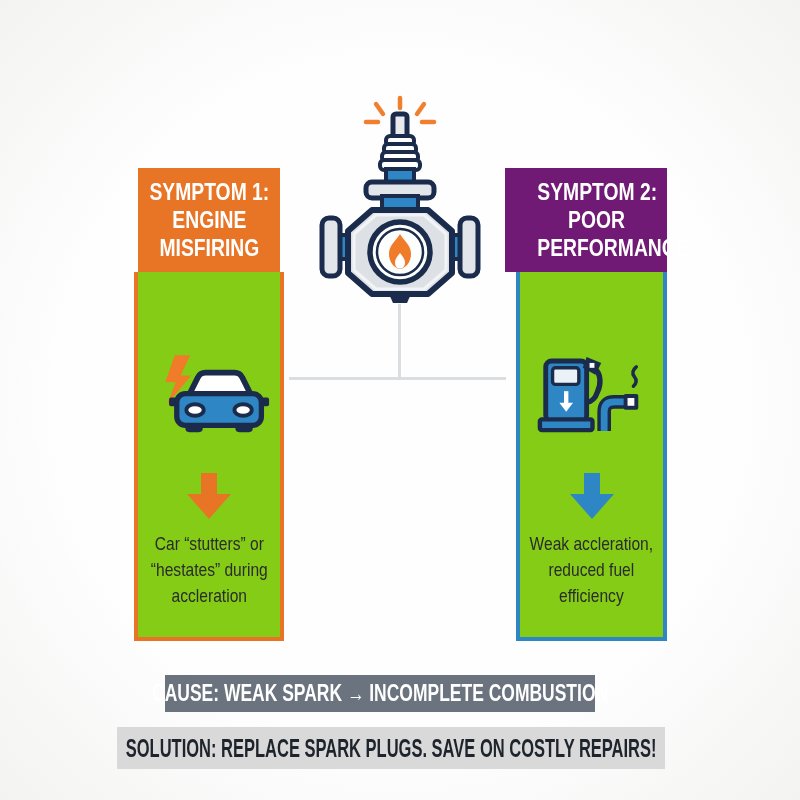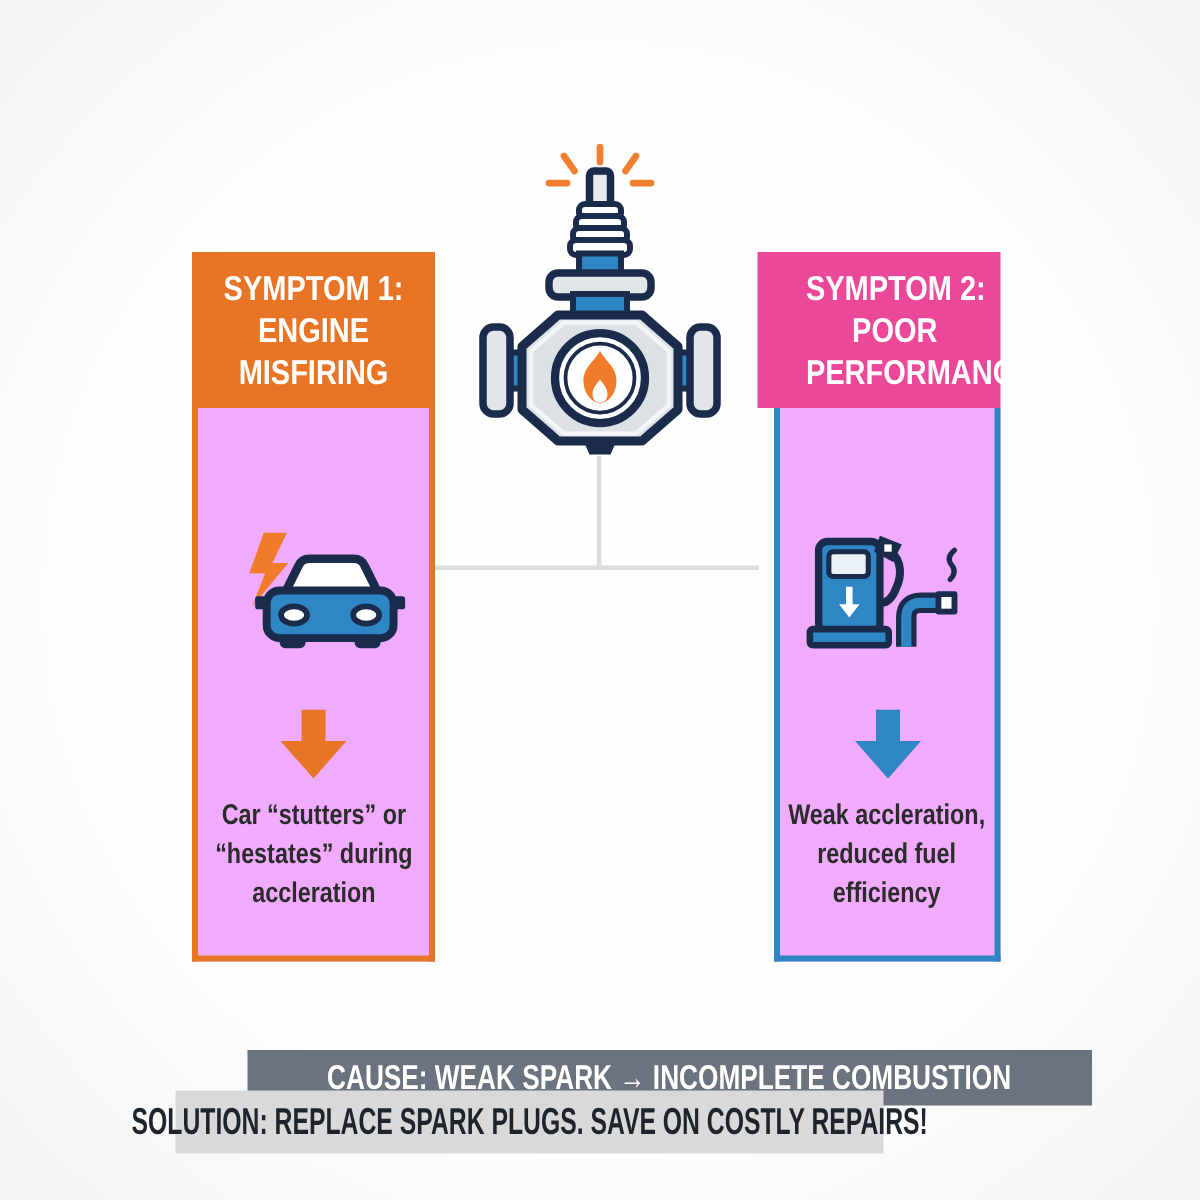--- a/index.html
+++ b/index.html
@@ -18,50 +18,50 @@
   }
   .title .cond{transform:scaleX(0.60);letter-spacing:0px;}
 
   .connector{position:absolute;background:#DBDEE1;}
   .conn-v{left:398px;top:304px;width:3px;height:76px;}
   .conn-h{left:289px;top:377px;width:217px;height:3px;}
 
   .engine-wrap{position:absolute;left:310px;top:88px;width:180px;height:222px;}
 
   .card{position:absolute;top:168px;width:162px;height:473px;display:flex;flex-direction:column;}
-  .card-left{left:128px;}
+  .card-left{left:128px;align-items:center;}
   .card-right{left:505px;}
   .card-header{
     height:104px;flex:0 0 104px;display:flex;flex-direction:column;justify-content:center;
     color:#FFFFFF;font-weight:bold;font-size:23px;line-height:28px;
   }
   .card-header .cond{transform:scaleX(0.84);}
   .card-left .card-header{background:#E87526;}
-  .card-right .card-header{background:#ec4899;padding-left:21px;}
+  .card-right .card-header{background:#701a75;padding-left:21px;}
   .card-body{
-    flex:1;background:#f0abfc;display:flex;flex-direction:column;align-items:center;font-weight:bold;
+    flex:1;background:#84cc16;display:flex;flex-direction:column;align-items:center;
   }
   .card-left .card-body{border:4px solid #E87526;border-top:none;}
   .card-right .card-body{border:4px solid #2E86C4;border-top:none;margin-left:11px;}
 
   .sym-icon{margin-top:78px;height:95px;display:flex;align-items:center;justify-content:center;}
   .down-arrow{margin-top:28px;height:46px;}
   .desc{
     margin-top:12px;font-size:19px;line-height:26px;color:#2B2B2B;
   }
   .desc .cond{transform:scaleX(0.82);}
 
   .bar{position:absolute;display:flex;align-items:center;justify-content:center;font-weight:bold;}
   .cause-bar{
-    left:165px;top:675px;width:563px;height:37px;background:#6A737E;
-    color:#FFFFFF;font-size:23px;margin-top:25px;
+    left:165px;top:675px;width:430px;height:37px;background:#6A737E;
+    color:#FFFFFF;font-size:23px;
   }
   .cause-bar .cond{transform:scaleX(0.76);}
   .solution-bar{
-    left:117px;top:727px;width:472px;height:42px;background:#D9D9D9;
+    left:117px;top:727px;width:548px;height:42px;background:#D9D9D9;
     color:#1E242C;font-size:25px;
   }
   .solution-bar .cond{transform:scaleX(0.66);}
 </style>
 </head>
 <body>
 
 <div class="stage">
 
 

